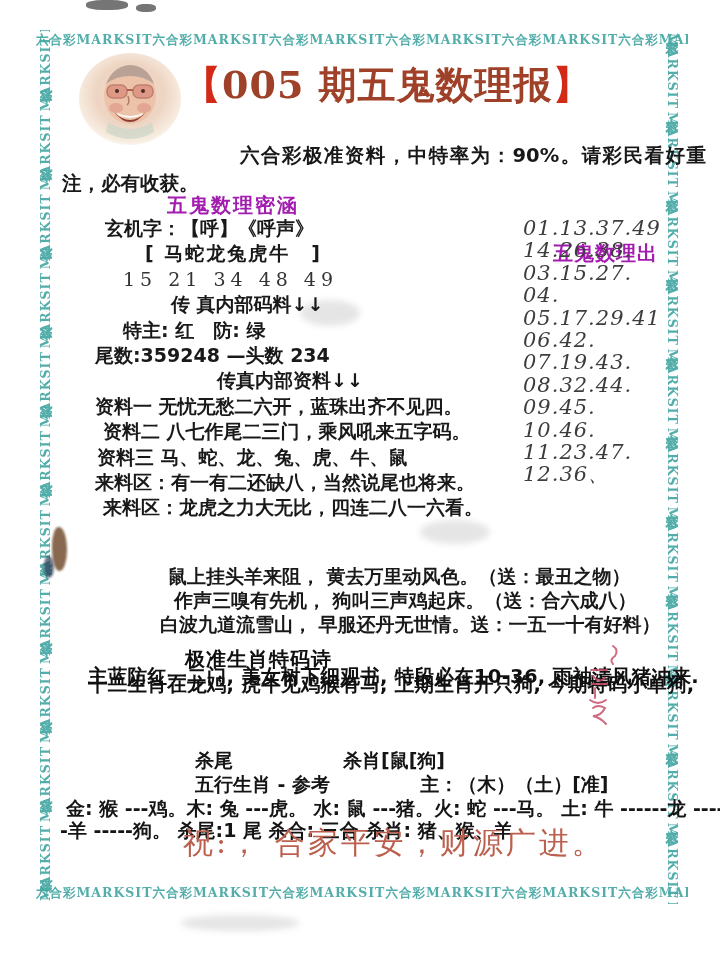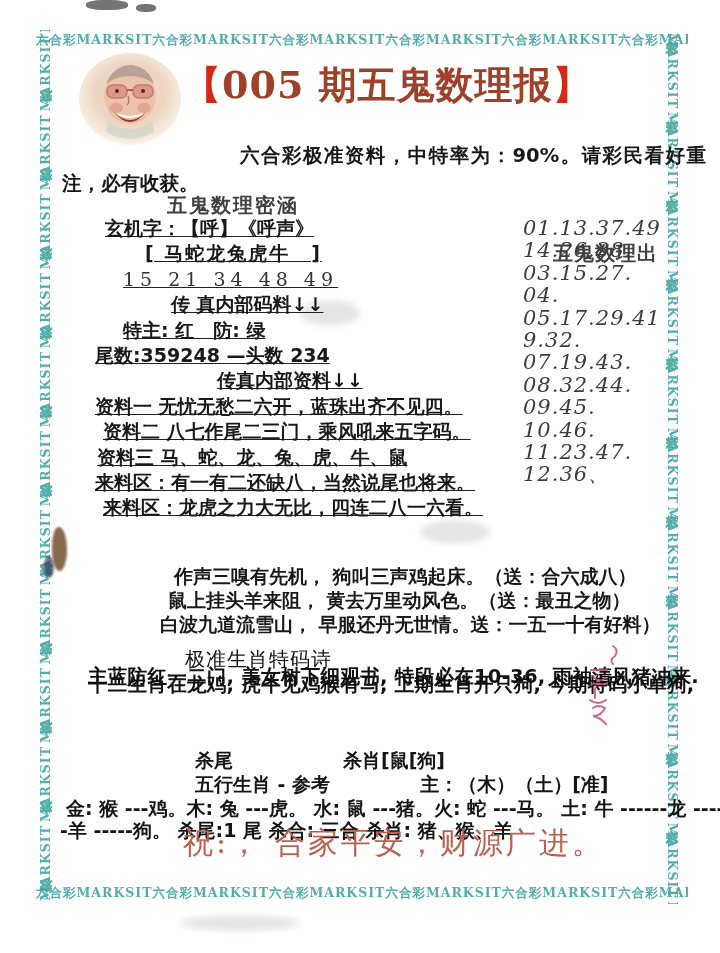--- a/index.html
+++ b/index.html
@@ -32,40 +32,40 @@
   .subtitle{
     position:absolute;left:193px;top:115px;white-space:nowrap;
     font-weight:700;font-size:21px;color:#e63522;letter-spacing:.5px;
   }
   .intro{
     position:absolute;left:62px;top:142px;width:644px;
     font-weight:700;font-size:19.5px;line-height:28px;color:#181818;
     text-indent:178px;text-align:justify;
   }
   
-  .col-header{position:absolute;font-weight:700;font-size:20px;color:#404040;white-space:nowrap;}
+  .col-header{position:absolute;font-weight:700;font-size:20px;color:#a21caf;white-space:nowrap;}
   .left-col-header{left:167px;top:192px;letter-spacing:2px;}
   .right-col-header{left:553px;top:192px;letter-spacing:1px;margin-top:48px;}
-  .left-col{position:absolute;left:95px;top:216px;width:430px;text-decoration:underline;}
+  .left-col{position:absolute;left:95px;top:216px;width:430px;}
   .lrow{font-weight:700;font-size:19px;line-height:25.4px;color:#191919;white-space:nowrap;}
   .li0{margin-left:10px}.li1{margin-left:50px;letter-spacing:2px}.li2{margin-left:28px;font-family:"DejaVu Serif",serif;font-weight:400;letter-spacing:5px;color:#333}
   .li3{margin-left:76px}.li4{margin-left:28px}.li5{margin-left:0}
   .li6{margin-left:122px}.li7{margin-left:0}.li8{margin-left:8px}
   .li9{margin-left:2px}.li10{margin-left:0}.li11{margin-left:8px}
   .right-col{position:absolute;left:523px;top:217px;font-style:italic;}
   .rrow{
     font-family:"DejaVu Serif",serif;font-size:21px;line-height:22.4px;
     color:#3d3d3d;letter-spacing:1px;white-space:nowrap;
   }
   
   .verse{position:absolute;left:160px;top:564px;}
   .vrow{font-weight:700;font-size:19px;line-height:24px;color:#191919;white-space:nowrap;}
   .vi0{margin-left:14px}.vi1{margin-left:8px}.vi2{margin-left:0}
   
-  .zodiac-header{position:absolute;left:185px;top:646px;font-weight:400;font-size:20px;color:#111;letter-spacing:1px;}
+  .zodiac-header{position:absolute;left:185px;top:646px;font-weight:700;font-size:20px;color:#111;letter-spacing:1px;}
   .zline{position:absolute;left:88px;font-weight:700;font-size:19.5px;color:#101010;white-space:nowrap;letter-spacing:.3px;}
   .zline1{top:671px;}
   .zline2{top:663px;}
   .red-seal{position:absolute;opacity:.85;}
   
   .ref-row{position:absolute;font-weight:700;font-size:19px;color:#151515;white-space:nowrap;}
   .ref1{left:195px;top:748px;}
   .ref1 .gap{display:inline-block;width:110px;}
   .ref2{left:195px;top:772px;}
   .ref2 .gap{display:inline-block;width:90px;}
@@ -148,32 +148,32 @@
     <div class="lrow li10">来料区：有一有二还缺八，当然说尾也将来。</div>
     <div class="lrow li11">来料区：龙虎之力大无比，四连二八一六看。</div>
   </div>
 
   <div class="right-col">
     <div class="rrow">01.13.37.49</div>
     <div class="rrow">14.26.38.</div>
     <div class="rrow">03.15.27.</div>
     <div class="rrow">04.</div>
     <div class="rrow">05.17.29.41</div>
-    <div class="rrow">9.32.</div>
+    <div class="rrow">06.42.</div>
     <div class="rrow">07.19.43.</div>
     <div class="rrow">08.32.44.</div>
     <div class="rrow">09.45.</div>
     <div class="rrow">10.46.</div>
     <div class="rrow">11.23.47.</div>
     <div class="rrow">12.36、</div>
   </div>
 
   <div class="verse">
+    <div class="vrow vi1">鼠上挂头羊来阻， 黄去万里动风色。（送：最丑之物）</div>
     <div class="vrow vi0">作声三嗅有先机， 狗叫三声鸡起床。（送：合六成八）</div>
-    <div class="vrow vi1">鼠上挂头羊来阻， 黄去万里动风色。（送：最丑之物）</div>
     <div class="vrow vi2">白波九道流雪山， 早服还丹无世情。送：一五一十有好料）</div>
   </div>
 
   <div class="zodiac-header">极准生肖特码诗</div>
   <div class="zline zline1">十二生肖在龙鸡, 虎牛见鸡猴有马, 上期生肖开只狗, 今期特码小单狗,</div>
   <div class="zline zline2">主蓝防红一二门, 美女树下细观书, 特段必在10-36, 雨袖清风猪冲来.</div>
 
   <svg class="red-seal" style="left:583px;top:642px;width:40px;height:100px" viewBox="0 0 40 100">
     <g stroke="#c9506b" fill="none" stroke-width="2" stroke-linecap="round">
       <path d="M30 4 q6 4 2 10 q-6 4 -2 8"></path>

